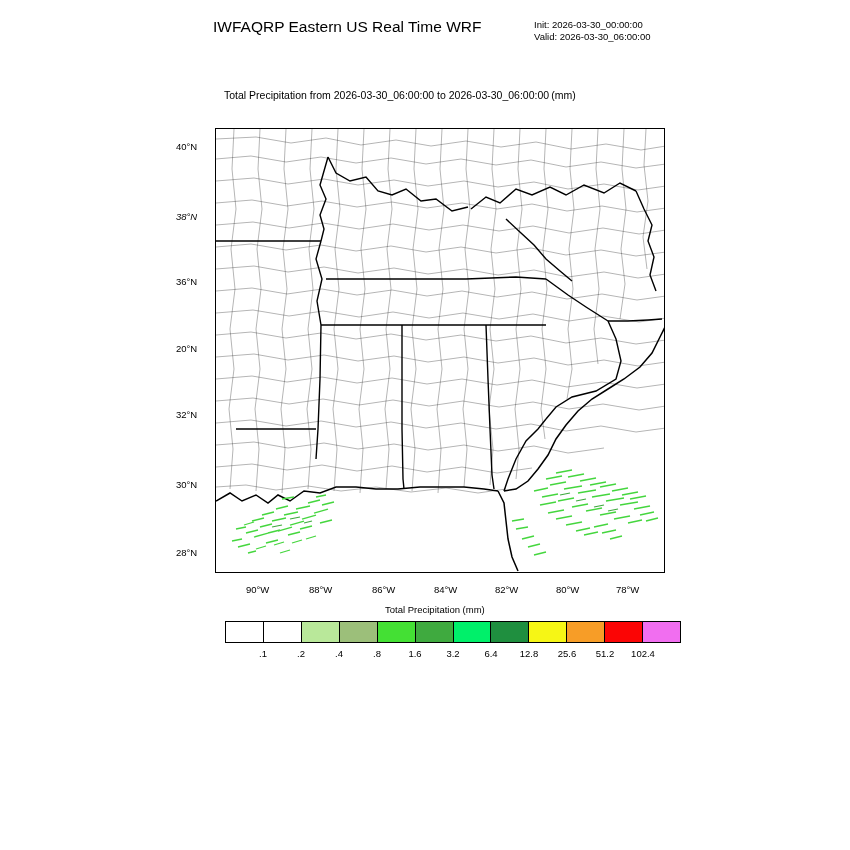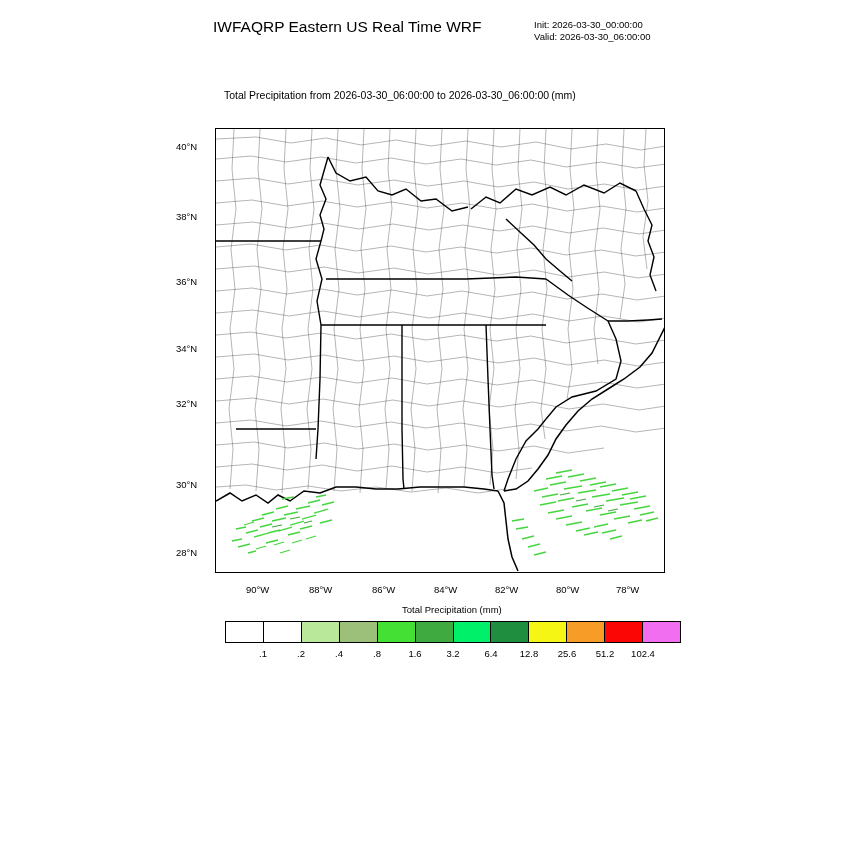--- a/index.html
+++ b/index.html
@@ -71,21 +71,21 @@
   }
   .axis-label {
     position: absolute;
     font-size: 9.5px;
     white-space: nowrap;
   }
 
   
   #cbar-title {
     position: absolute;
-    left: 402px;
+    left: 385px;
     top: 604px;
     font-size: 9.5px;
     white-space: nowrap;
   }
   #cbar {
     position: absolute;
     left: 225px;
     top: 621px;
     width: 456px;
     height: 22px;
@@ -316,24 +316,24 @@
           <path d="M56,398 L66,396"></path>
           <path d="M74,390 L84,388"></path>
         <path d="M88,394 L96,392"></path>
       </g>
     </g>
   </svg>
 </div>
 
 <div id="yticks">
   <span class="axis-label" style="left:176px; top:141px;">40°N</span>
-  <span class="axis-label" style="left:176px; top:211px;">38°N</span>
+  <span class="axis-label" style="left:176px; top:211px;font-style:italic;">38°N</span>
   <span class="axis-label" style="left:176px; top:276px;">36°N</span>
-  <span class="axis-label" style="left:176px; top:343px;">34°N</span>
-  <span class="axis-label" style="left:176px; top:398px;text-align:right;">32°N</span>
+  <span class="axis-label" style="left:176px; top:343px;">20°N</span>
+  <span class="axis-label" style="left:176px; top:409px;text-align:right;">32°N</span>
   <span class="axis-label" style="left:176px; top:479px;">30°N</span>
   <span class="axis-label" style="left:176px; top:547px;">28°N</span>
 </div>
 <div id="xticks">
   <span class="axis-label" style="left:246px; top:584px;">90°W</span>
   <span class="axis-label" style="left:309px; top:584px;">88°W</span>
   <span class="axis-label" style="left:372px; top:584px;">86°W</span>
   <span class="axis-label" style="left:434px; top:584px;">84°W</span>
   <span class="axis-label" style="left:495px; top:584px;">82°W</span>
   <span class="axis-label" style="left:556px; top:584px;">80°W</span>

